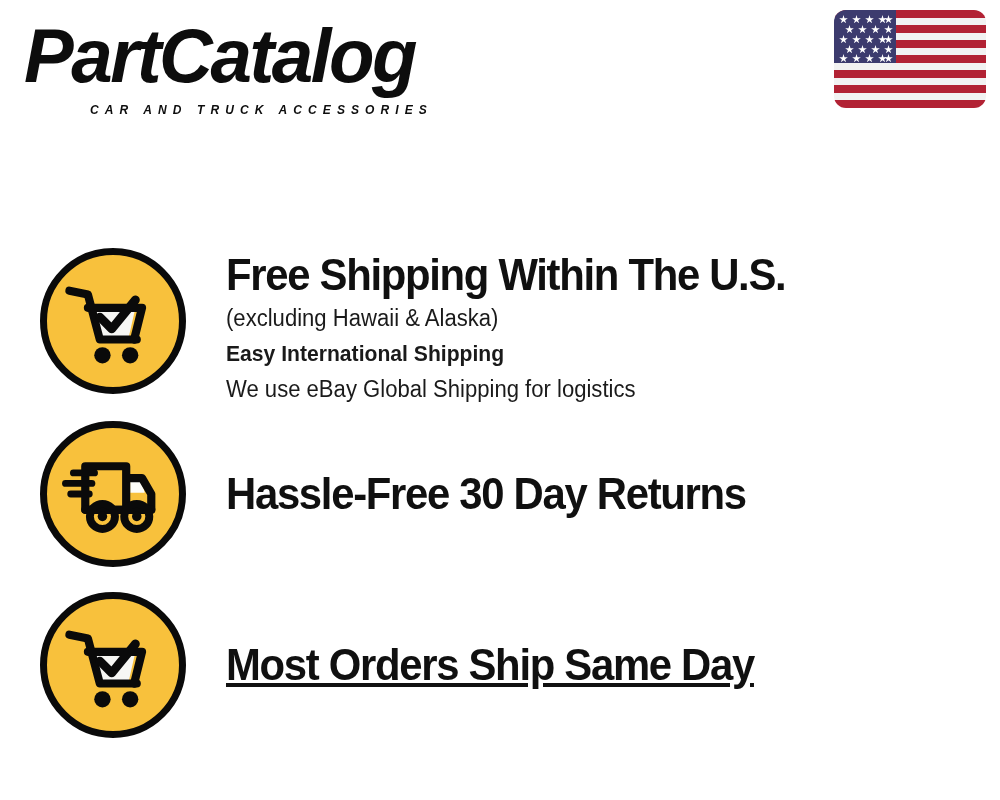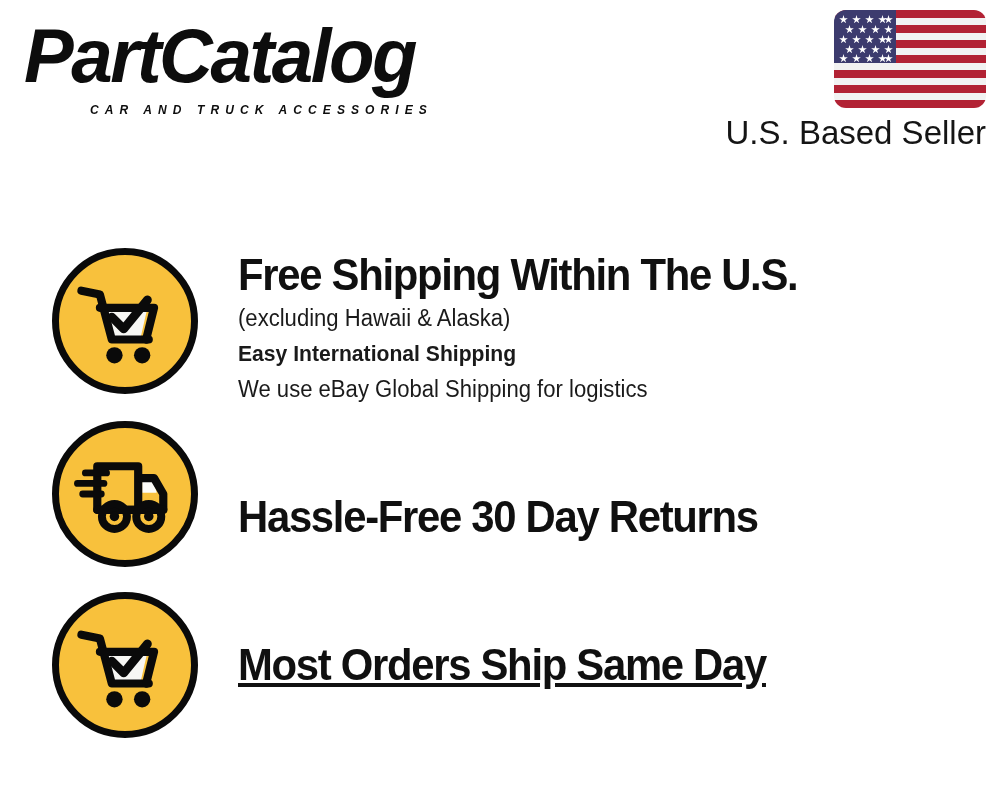--- a/index.html
+++ b/index.html
@@ -109,26 +109,26 @@
     font-size: 33px;
     line-height: 38px;
     color: #151515;
     letter-spacing: 0px;
     white-space: nowrap;
   }
 
   
   .feature-row {
     position: absolute;
-    left: 52px;
+    left: 40px;
     display: flex;
     align-items: flex-start;
   }
   #row-0 { top: 248px; }
-  #row-1 { top: 421px; align-items: center; }
+  #row-1 { top: 421px; }
   #row-2 { top: 592px; }
 
   .badge {
     position: relative;
     flex: 0 0 auto;
     width: 146px;
     height: 146px;
     border-radius: 50%;
     background: #f8c13c;
     border: 7px solid #0a0a0a;
@@ -227,21 +227,20 @@
         <span class="star" style="left:37px; top:35px"></span>
         <span class="star" style="left:50px; top:35px"></span>
 
         <span class="star" style="left:5px;  top:44px"></span>
         <span class="star" style="left:18px; top:44px"></span>
         <span class="star" style="left:31px; top:44px"></span>
         <span class="star" style="left:44px; top:44px"></span>
         <span class="star" style="left:50px; top:44px"></span>
       </div>
     </div>
-    <span class="seller-label">U.S. Based Seller</span>
   </div>
 
   <div class="feature-row" id="row-0">
     <div class="badge">
       <svg viewBox="0 0 100 100" aria-hidden="true">
         <polygon points="33,40 67,40 62,62 40,62" fill="#f7f7f4"></polygon>
         <path d="M17,27 L31,30 L40,64 L68,64" fill="none" stroke="#0a0a0a" stroke-width="6.2" stroke-linecap="round" stroke-linejoin="round"></path>
         <path d="M31,40 L72,40 L66,64" fill="none" stroke="#0a0a0a" stroke-width="6.2" stroke-linecap="round" stroke-linejoin="round"></path>
         <path d="M40,47 L49,56 L67,34" fill="none" stroke="#0a0a0a" stroke-width="6.6" stroke-linecap="round" stroke-linejoin="round"></path>
         <circle cx="42" cy="76" r="6.2" fill="#0a0a0a"></circle>

